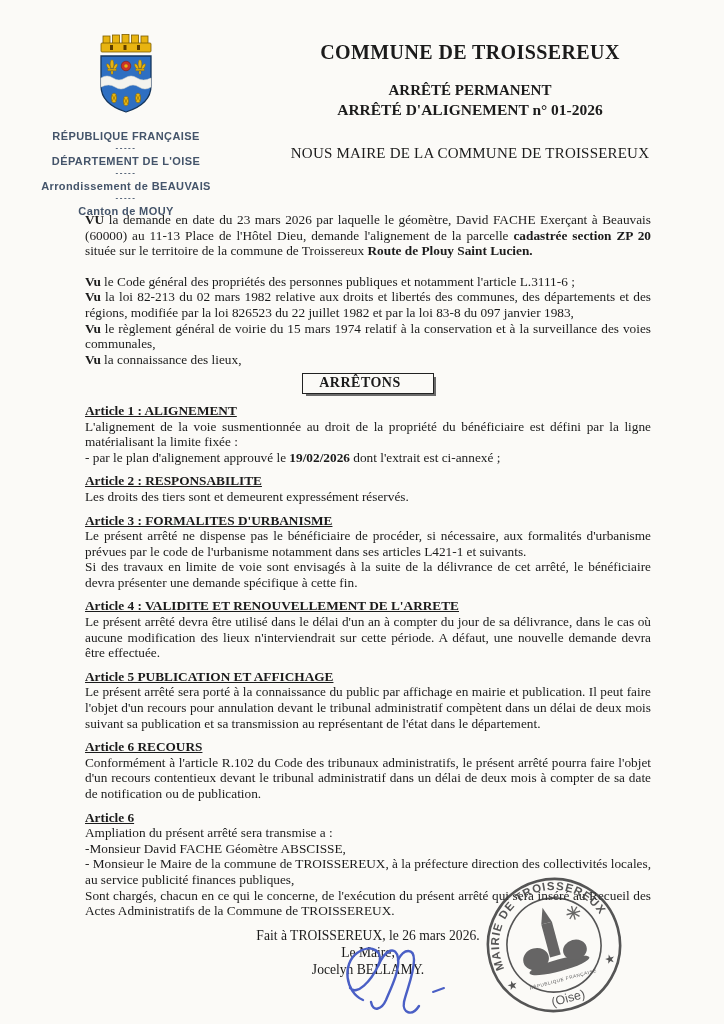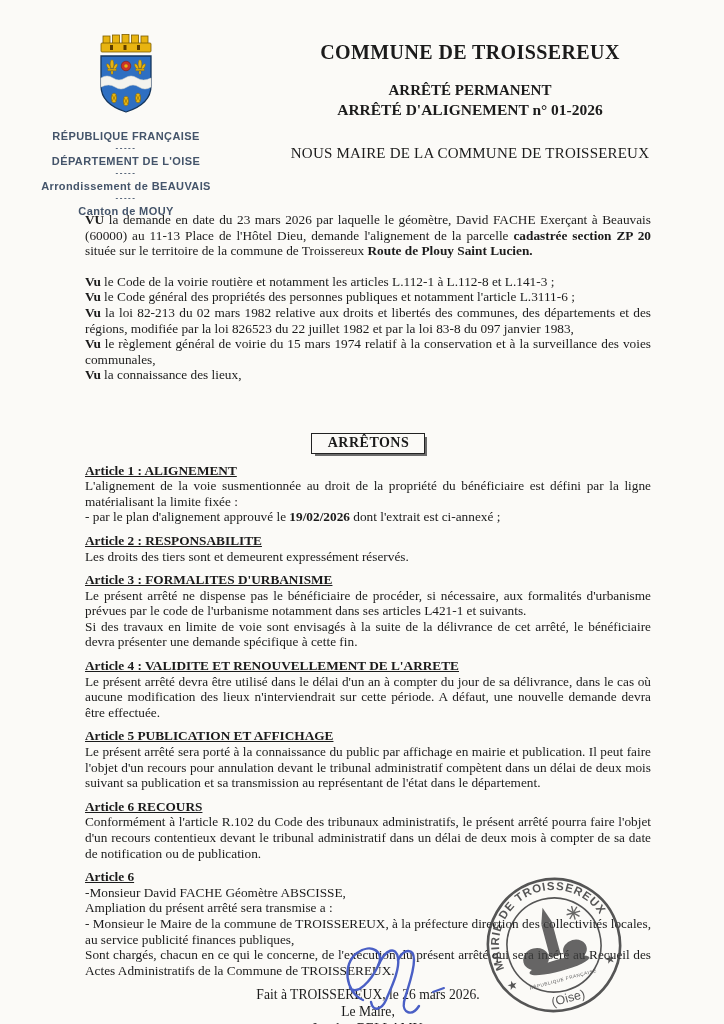--- a/index.html
+++ b/index.html
@@ -19,22 +19,22 @@
   .h3{font-size:15px;margin-top:26px;letter-spacing:.2px;}
   
   .main{position:absolute;left:85px;top:212px;width:566px;font-size:13.3px;line-height:15.6px;
         text-align:justify;}
   .para{margin:0;}
   .vu-para{margin-bottom:15px;}
   .vu-list{margin-bottom:6px;}
   .b{font-weight:700;}
   .arretons-wrap{text-align:center;margin:3px 0 9px 0;}
   .arretons-box{display:inline-block;border:1.5px solid #222;box-shadow:3px 3px 0 -1px #6b6b6b;
-                padding:1px 15px 2px 16px;font-weight:700;font-size:14px;letter-spacing:.5px;
-                background:#fbfaf7;margin-top:44px;}
+                padding:1px 32px 2px 16px;font-weight:700;font-size:14px;letter-spacing:.5px;
+                background:#fbfaf7;}
   .article{margin-bottom:8px;}
   .art-head{font-weight:700;text-decoration:underline;text-align:left;}
   .footer{margin-top:8px;text-align:center;font-size:13.6px;line-height:17px;}
   
   .signature{position:absolute;left:333px;top:936px;}
   .stamp{position:absolute;left:468px;top:870px;opacity:.88;}
 </style>
 </head>
 <body>
 
@@ -116,21 +116,20 @@
     <div class="h2a">ARRÊTÉ PERMANENT</div>
     <div class="h2b">ARRÊTÉ D'ALIGNEMENT n° 01-2026</div>
     <div class="h3">NOUS MAIRE DE LA COMMUNE DE TROISSEREUX</div>
   </div>
 
   <div class="main">
 
     <p class="para vu-para"><span class="b">VU</span><span> la demande en date du 23 mars 2026 par laquelle le géomètre, David FACHE Exerçant à Beauvais (60000) au 11-13 Place de l'Hôtel Dieu, demande l'alignement de la parcelle </span><span class="b">cadastrée section ZP 20</span><span> située sur le territoire de la commune de Troissereux </span><span class="b">Route de Plouy Saint Lucien.</span></p>
 
     <div class="vu-list">
-      <div class="para"><span class="b">Vu</span><span> le Code de la voirie routière et notamment les articles L.112-1 à L.112-8 et L.141-3 ;</span></div>
       <div class="para"><span class="b">Vu</span><span> le Code général des propriétés des personnes publiques et notamment l'article L.3111-6 ;</span></div>
       <div class="para"><span class="b">Vu</span><span> la loi 82-213 du 02 mars 1982 relative aux droits et libertés des communes, des départements et des régions, modifiée par la loi 826523 du 22 juillet 1982 et par la loi 83-8 du 097 janvier 1983,</span></div>
       <div class="para"><span class="b">Vu</span><span> le règlement général de voirie du 15 mars 1974 relatif à la conservation et à la surveillance des voies communales,</span></div>
       <div class="para"><span class="b">Vu</span><span> la connaissance des lieux,</span></div>
     </div>
 
     <div class="arretons-wrap">
       <span class="arretons-box">ARRÊTONS</span>
     </div>
 
@@ -161,22 +160,22 @@
       <div class="para"><span>Le présent arrêté sera porté à la connaissance du public par affichage en mairie et publication. Il peut faire l'objet d'un recours pour annulation devant le tribunal administratif compètent dans un délai de deux mois suivant sa publication et sa transmission au représentant de l'état dans le département.</span></div>
     </div>
 
     <div class="article">
       <div class="art-head">Article 6 RECOURS</div>
       <div class="para"><span>Conformément à l'article R.102 du Code des tribunaux administratifs, le présent arrêté pourra faire l'objet d'un recours contentieux devant le tribunal administratif dans un délai de deux mois à compter de sa date de notification ou de publication.</span></div>
     </div>
 
     <div class="article">
       <div class="art-head">Article 6</div>
+      <div class="para"><span>Ampliation du présent arrêté sera transmise a :</span></div>
       <div class="para"><span>-Monsieur David FACHE Géomètre ABSCISSE,</span></div>
-      <div class="para"><span>Ampliation du présent arrêté sera transmise a :</span></div>
       <div class="para"><span>- Monsieur le Maire de la commune de TROISSEREUX, à la préfecture direction des collectivités locales, au service publicité finances publiques,</span></div>
       <div class="para"><span>Sont chargés, chacun en ce qui le concerne, de l'exécution du présent arrêté qui sera inséré au Recueil des Actes Administratifs de la Commune de TROISSEREUX.</span></div>
     </div>
 
     <div class="footer">
       <div>Fait à TROISSEREUX, le 26 mars 2026.</div>
       <div>Le Maire,</div>
       <div>Jocelyn BELLAMY.</div>
     </div>
   </div>

